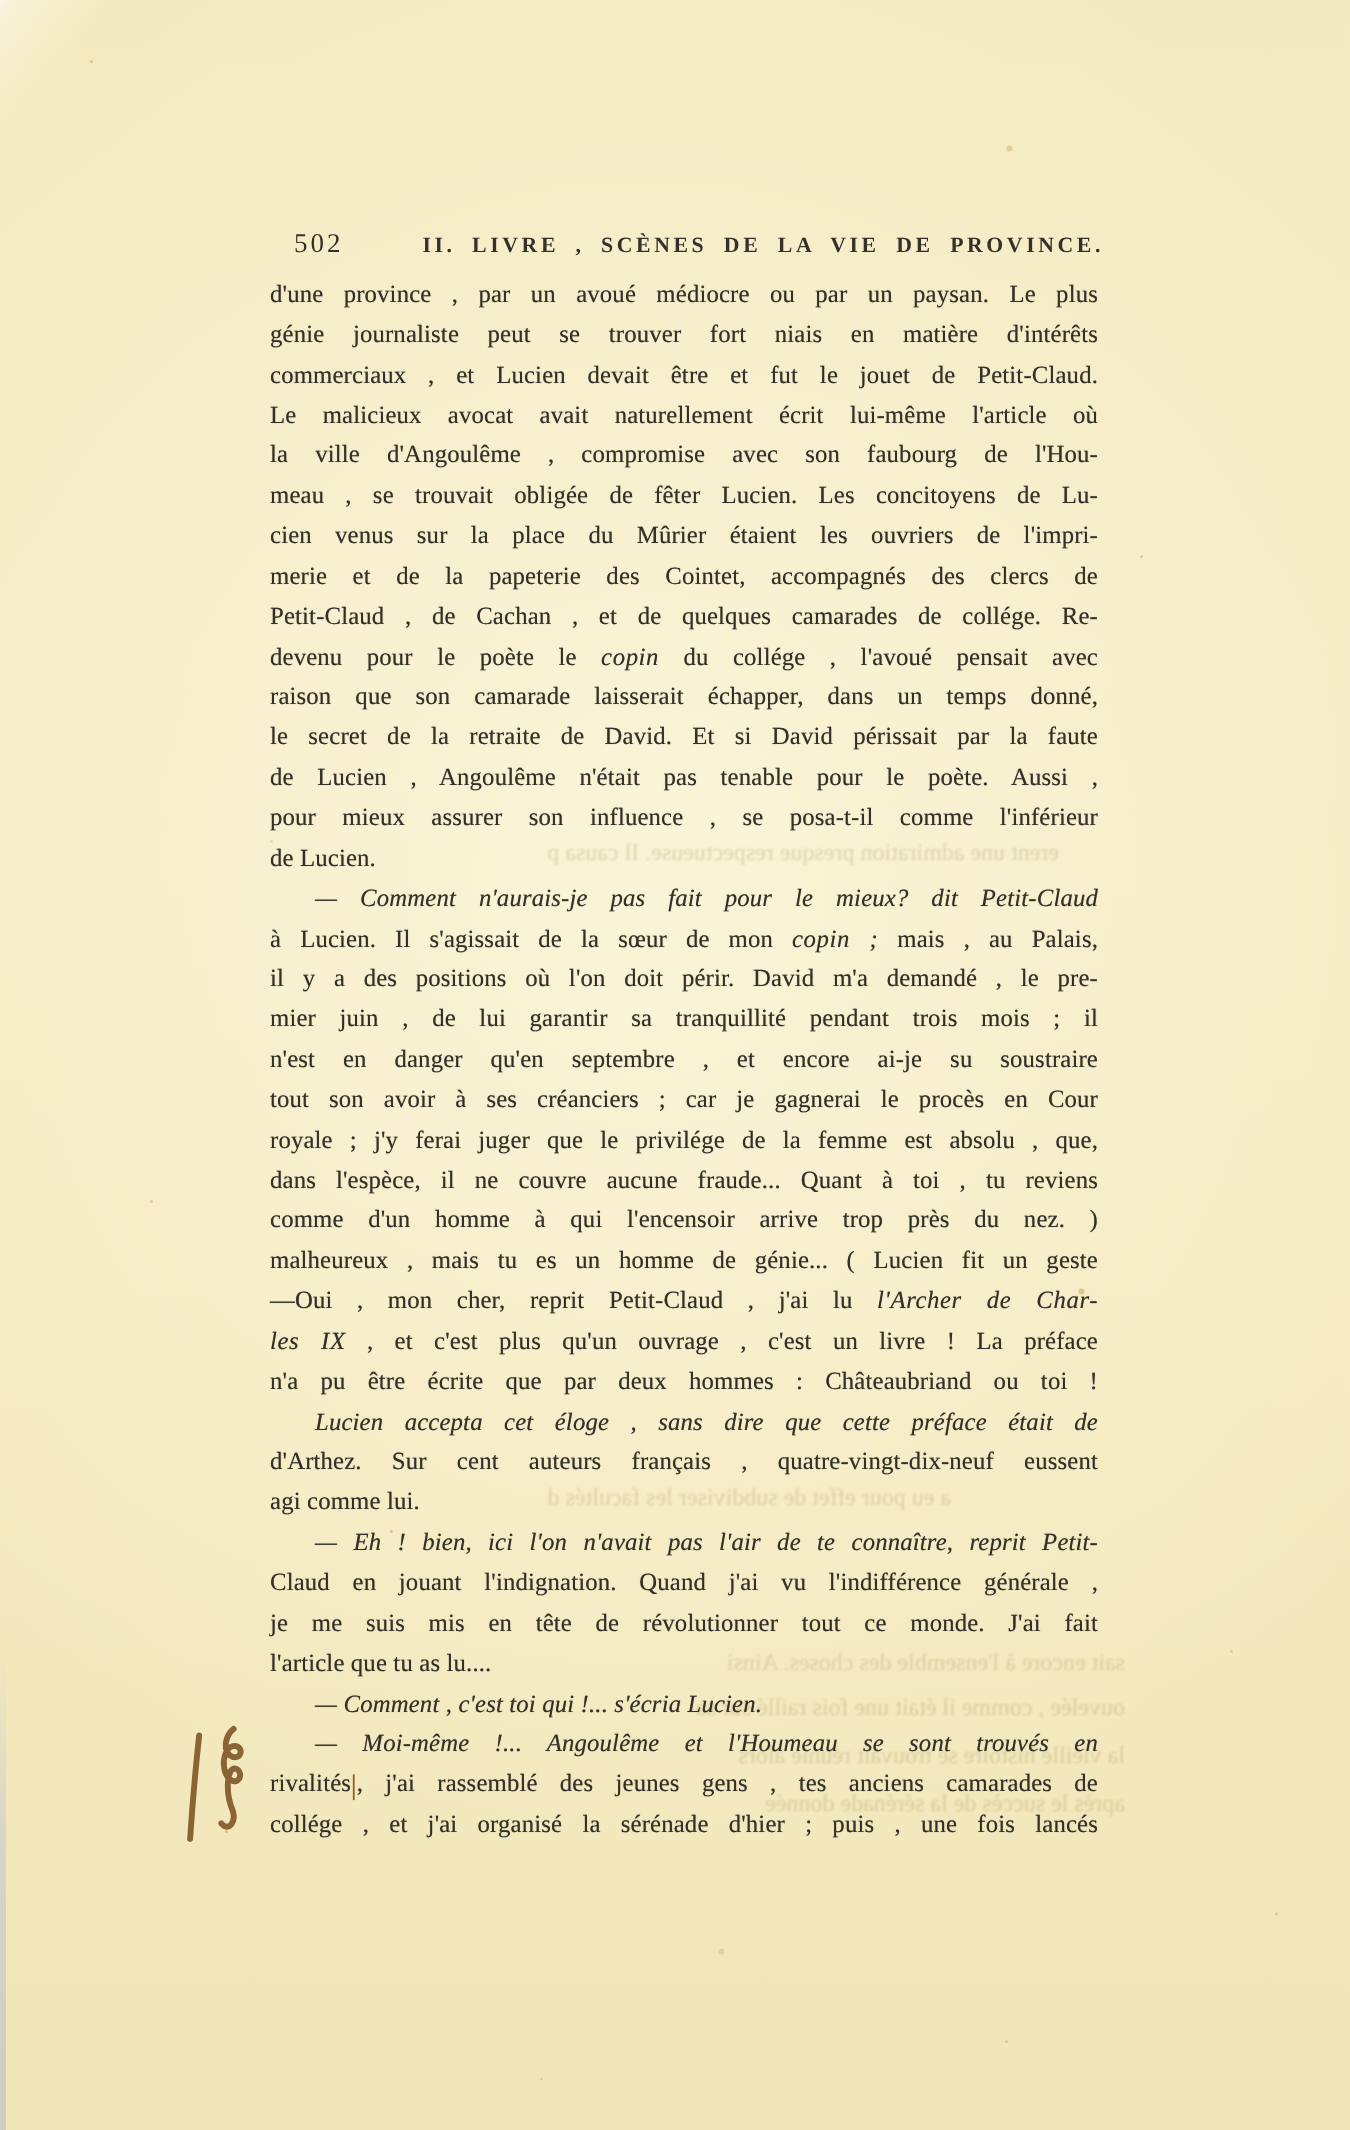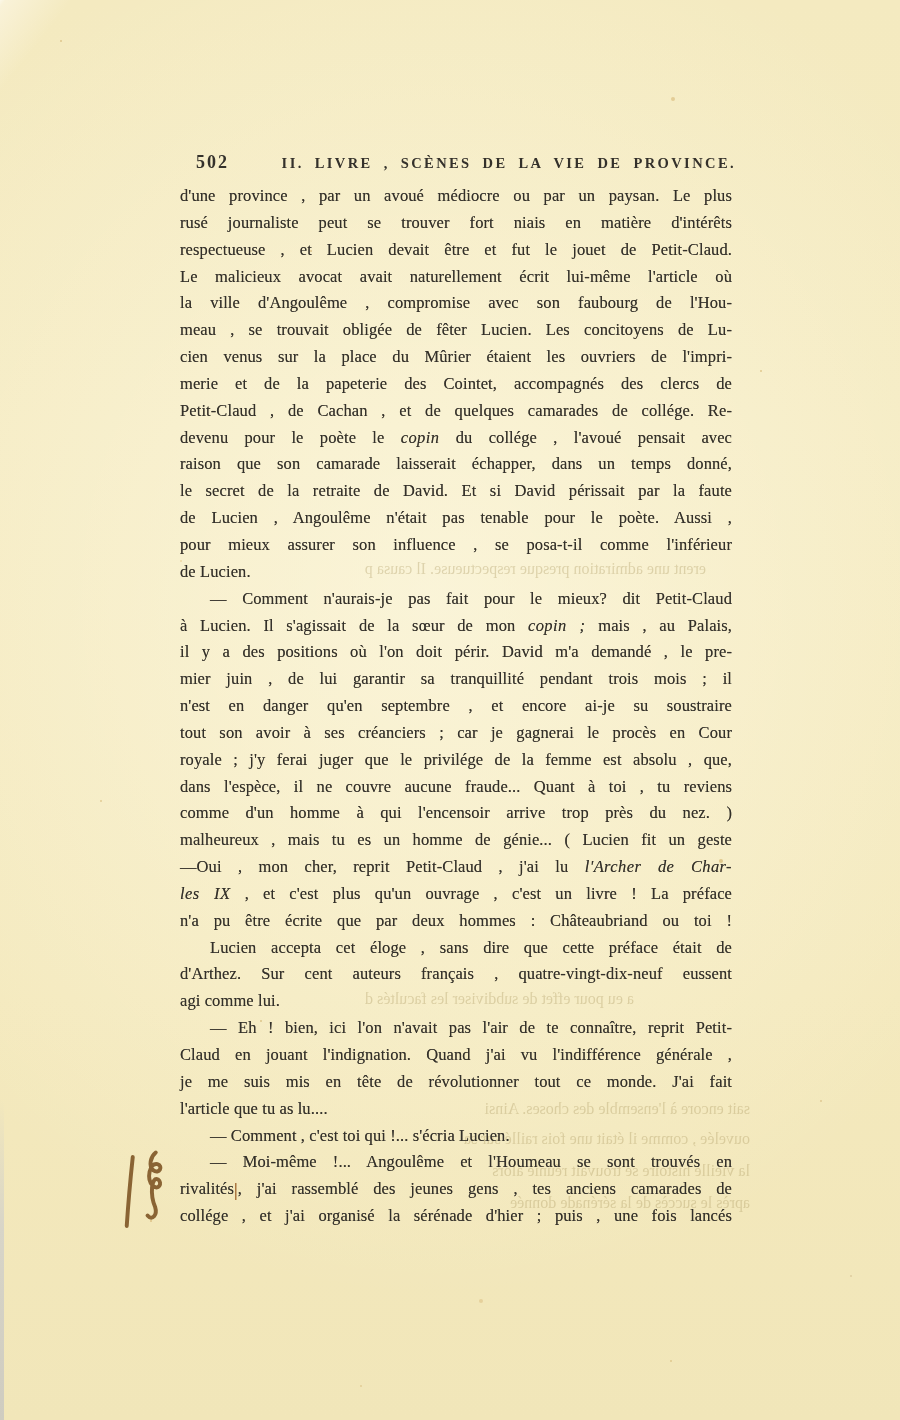--- a/index.html
+++ b/index.html
@@ -38,21 +38,21 @@
       660px 820px 0 1px #dfc78c, 200px 980px 0 #dcc488, 760px 1060px 0 #e1c992,
       90px 1180px 0 #dcc184, 420px 1260px 0 1px #e6d09b, 610px 1320px 0 #dfc88e,
       300px 1345px 0 #e2cc96, 790px 1235px 0 #decd9e, 520px 155px 0 #e4cf9a;
   }
   
   #running-header {
     position: absolute; left: 196px; top: 152px; width: 540px;
     display: flex; align-items: baseline;
   }
   #page-number {
-    font-size: 18px; font-weight: bold; letter-spacing: 2px;
+    font-size: 18px; font-weight: normal; letter-spacing: 2px;
     color: #34312b;
   }
   #running-title {
     flex: 1; text-align: right;
     font-size: 14.5px; font-weight: bold;
     letter-spacing: 2.4px; word-spacing: 5px;
     color: #34312b;
     white-space: nowrap;
   }
   
@@ -61,21 +61,21 @@
     font-size: 16.5px; line-height: 26.85px;
     letter-spacing: 0.1px;
     text-shadow: 0 0 0.5px rgba(45,40,30,0.55);
   }
   .line {
     text-align: justify;
     text-align-last: justify;
     white-space: normal;
   }
   .line.end { text-align-last: left; }
-  .line.ind { text-indent: 30px; }
+  .line.ind { text-indent: 30px; font-style: italic; }
   .line em { font-style: italic; letter-spacing: 0.4px; }
   .ink-mark {
     color: #96571f; font-weight: bold;
     display: inline-block; transform: scaleY(1.15) translateY(1px);
     text-shadow: none;
   }
   
   .ghost-line {
     position: absolute;
     transform: scaleX(-1);
@@ -110,22 +110,22 @@
       <div class="ghost-line" style="left: 430px; top: 1192px; width: 320px;">après le succès de la sérénade donnée</div>
     </div>
 
   <div id="running-header">
     <span id="page-number">502</span>
     <span id="running-title">II. LIVRE , SCÈNES DE LA VIE DE PROVINCE.</span>
   </div>
 
   <div id="text-column">
       <div class="line"><span>d'une province , par un avoué médiocre ou par un paysan. Le plus</span></div>
-      <div class="line"><span>rusé journaliste peut se trouver fort niais en matière d'intérêts</span></div>
-      <div class="line"><span>respectueuse , et Lucien devait être et fut le jouet de Petit-Claud.</span></div>
+      <div class="line"><span>génie journaliste peut se trouver fort niais en matière d'intérêts</span></div>
+      <div class="line"><span>commerciaux , et Lucien devait être et fut le jouet de Petit-Claud.</span></div>
       <div class="line"><span>Le malicieux avocat avait naturellement écrit lui-même l'article où</span></div>
       <div class="line"><span>la ville d'Angoulême , compromise avec son faubourg de l'Hou-</span></div>
       <div class="line"><span>meau , se trouvait obligée de fêter Lucien. Les concitoyens de Lu-</span></div>
       <div class="line"><span>cien venus sur la place du Mûrier étaient les ouvriers de l'impri-</span></div>
       <div class="line"><span>merie et de la papeterie des Cointet, accompagnés des clercs de</span></div>
       <div class="line"><span>Petit-Claud , de Cachan , et de quelques camarades de collége. Re-</span></div>
       <div class="line"><span>devenu pour le poète le </span><em>copin</em><span> du collége , l'avoué pensait avec</span></div>
       <div class="line"><span>raison que son camarade laisserait échapper, dans un temps donné,</span></div>
       <div class="line"><span>le secret de la retraite de David. Et si David périssait par la faute</span></div>
       <div class="line"><span>de Lucien , Angoulême n'était pas tenable pour le poète. Aussi ,</span></div>

